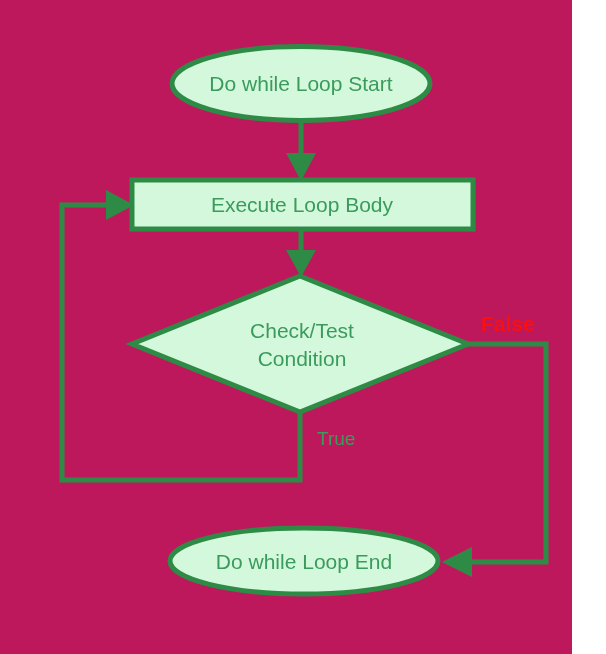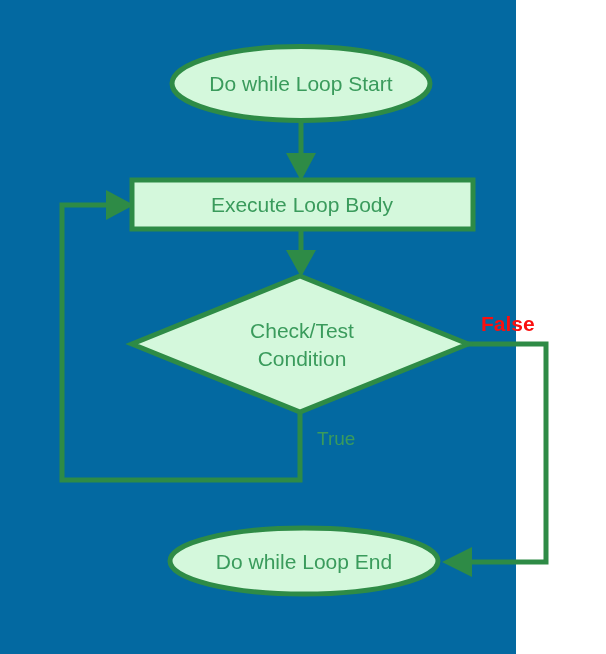--- a/index.html
+++ b/index.html
@@ -8,23 +8,23 @@
     background: #ffffff;
   }
   body {
     width: 606px;
     height: 654px;
     overflow: hidden;
     font-family: "Liberation Sans", sans-serif;
   }
   #flowchart-canvas {
     position: relative;
-    width: 516px;
+    width: 572px;
     height: 654px;
-    background: #0369a1;
+    background: #be185d;
   }
   svg.diagram {
     display: block;
     width: 606px;
     height: 654px;
   }
   .node-shape {
     fill: #d4f8dc;
     stroke: #2e8b46;
     stroke-width: 5;

